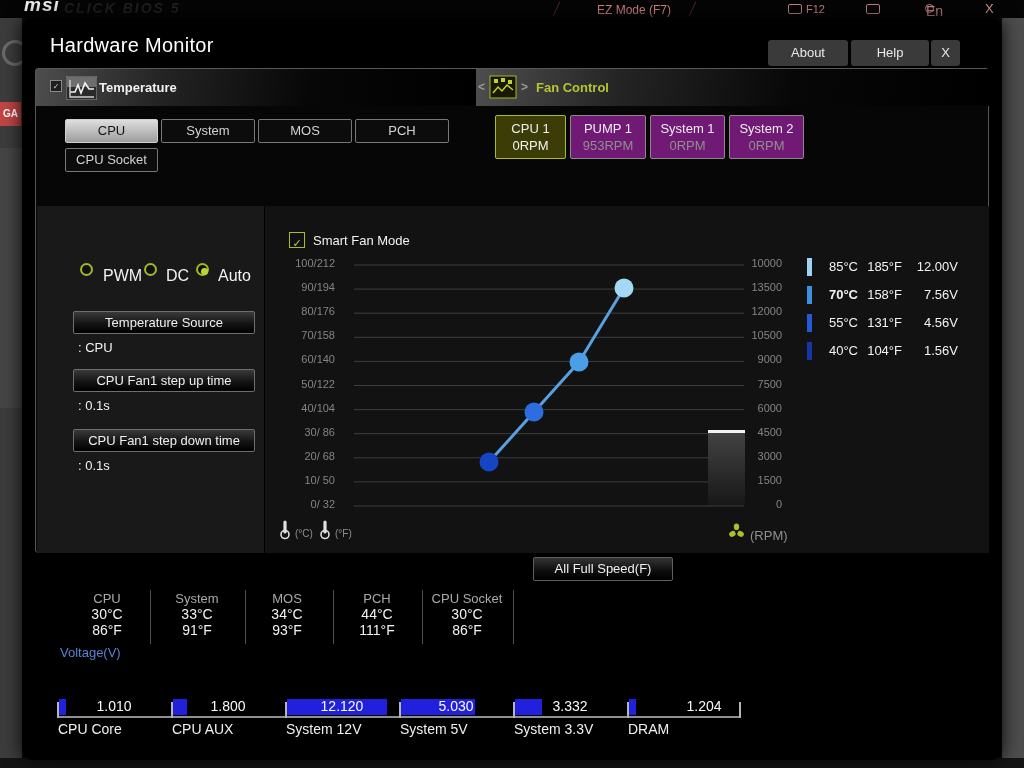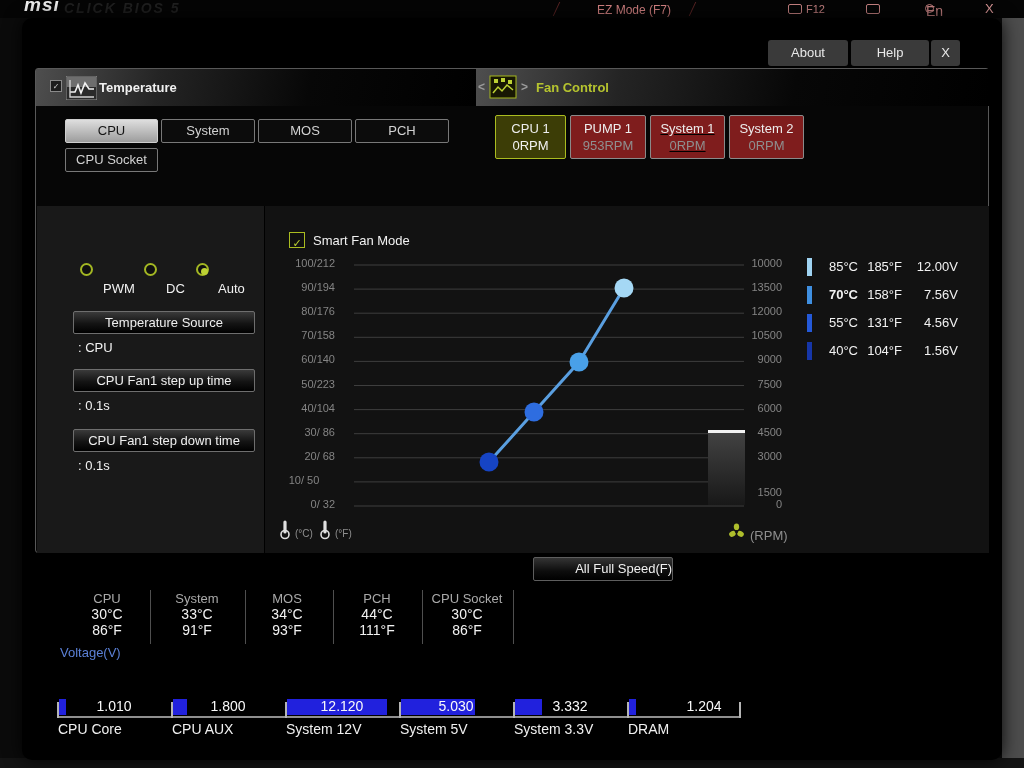--- a/index.html
+++ b/index.html
@@ -33,49 +33,49 @@
 
   
   .panel { position:absolute; left:13px; top:50px; width:954px; height:485px; background:#060606; border:1px solid #585858; border-radius:3px; }
   .gloss { position:absolute; top:0; height:37px; background:linear-gradient(100deg,#4e4e4e 0%,#242424 28%,#070707 62%,#000 100%); }
   .sec-label { position:absolute; font-size:13px; font-weight:bold; color:#f0f0f0; }
   .collapse-box { position:absolute; left:14px; top:11px; width:12px; height:12px; border:1px solid #8a8a8a; background:#1d1d1d; color:#cfcfcf; font-size:8px; line-height:11px; text-align:center; }
   .chev { position:absolute; top:11px; color:#9a9a9a; font-size:12px; font-weight:bold; }
 
   .temp-tab { position:absolute; height:24px; background:#0c0c0c; border:1px solid #787878; border-radius:2px; color:#d2d2d2; font-size:13px; text-align:center; line-height:22px; }
   .temp-tab.sel { background:linear-gradient(#dedede,#9d9d9d); color:#141414; border-color:#cfcfcf; }
-  .fan-tab { position:absolute; top:46px; height:44px; background:#7f1d1d; border:1px solid #8a8a8a; border-radius:2px; text-align:center; padding-top:4px; }
+  .fan-tab { position:absolute; top:46px; height:44px; background:#701a75; border:1px solid #8a8a8a; border-radius:2px; text-align:center; padding-top:4px; }
   .fan-tab .fan-name { display:block; color:#ededed; font-size:13px; line-height:17px; }
   .fan-tab .fan-rpm { display:block; color:#8f8f8f; font-size:13px; line-height:17px; }
   .fan-tab.sel { background:#3c3d06; border-color:#aabc20; }
   .fan-tab.sel .fan-rpm { color:#f2f2f2; }
 
   .left-pane { position:absolute; left:1px; top:137px; width:227px; height:347px; background:#191919; }
   .chart-pane { position:absolute; left:228px; top:137px; width:725px; height:347px; background:#121212; border-left:1px solid #000; }
 
   .radio-item { position:absolute; top:194px; height:15px; }
   .radio { position:absolute; width:13px; height:13px; border:2px solid #a3b723; border-radius:50%; background:#101010; }
   .radio .dot { display:none; position:absolute; left:3px; top:3px; width:7px; height:7px; border-radius:50%; background:#bdd234; }
   .radio.on .dot { display:block; }
-  .radio-label { position:absolute; top:18px; color:#f2f2f2; font-size:13px; }
+  .radio-label { position:absolute; top:4px; color:#f2f2f2; font-size:16px; }
 
   .field-btn { position:absolute; left:37px; width:182px; height:23px; background:linear-gradient(#3a3a3a,#141414 55%,#000); border:1px solid #6e6e6e; border-radius:2px; color:#efefef; font-size:13px; text-align:center; line-height:21px; }
   .field-val { position:absolute; left:42px; color:#f2f2f2; font-size:13px; }
 
   .sfm-check { position:absolute; left:24px; top:26px; width:16px; height:16px; border:1px solid #aabc20; background:#101010; text-align:center; }
   .sfm-check.checked:after { content:"✓"; color:#bdd234; font-size:11px; line-height:15px; }
   .sfm-label { position:absolute; left:48px; top:27px; color:#f2f2f2; font-size:13px; }
   .tick { position:absolute; width:62px; text-align:right; color:#848484; font-size:11px; white-space:pre; }
   .unit-label { position:absolute; color:#8f8f8f; font-size:10px; }
 
   .ct-row { position:absolute; left:779px; width:145px; height:18px; display:flex; }
   .ct-row span { display:block; text-align:right; color:#f2f2f2; font-size:13px; line-height:18px; }
   .ct-bar { position:absolute; left:771px; width:5px; height:18px; }
 
-  .action-btn { position:absolute; top:539px; height:24px; background:linear-gradient(#343434,#0d0d0d 60%,#000); border:1px solid #5e5e5e; border-radius:2px; color:#f0f0f0; font-size:13px; text-align:right; line-height:22px; }
+  .action-btn { position:absolute; top:539px; height:24px; background:linear-gradient(#343434,#0d0d0d 60%,#000); border:1px solid #5e5e5e; border-radius:2px; color:#f0f0f0; font-size:13px; text-align:center; line-height:22px; }
 
   .st-group { position:absolute; width:100px; text-align:center; }
   .st-label { color:#a9a9a9; font-size:13px; line-height:15px; }
   .st-val { color:#f2f2f2; font-size:14px; line-height:16px; }
   .st-div { position:absolute; top:572px; width:1px; height:54px; background:#4f4f4f; }
 
   .volt-title { position:absolute; left:38px; top:627px; color:#5b80d6; font-size:13px; }
   .v-track { position:absolute; left:35px; top:698px; width:684px; height:2px; background:#8f8f8f; }
   .v-tick { position:absolute; top:684px; width:2px; height:16px; background:#b5b5b5; }
   .v-bar { position:absolute; top:681px; height:16px; background:#2121dd; }
@@ -93,29 +93,35 @@
     <div class="bg-slash" style="left:556px;"></div>
     <div class="bg-ezmode">EZ Mode (F7)</div>
     <div class="bg-slash" style="left:692px;"></div>
     <div class="bg-mini-ic" style="left:788px;"></div>
     <div class="bg-hotkey">F12</div>
     <div class="bg-mini-ic" style="left:866px;"></div>
     <div class="bg-bulb"></div>
     <div class="bg-lang">En</div>
     <div class="bg-x">X</div>
   </div>
+  <div class="bg-left">
+    <div class="bg-dial"></div>
+    <div class="bg-ga">GA</div>
+    <div class="bg-dim1"></div>
+  </div>
   <div class="bg-right">
     
     
     
   </div>
   <div class="bg-bottom"></div>
   <div class="bg-r">R</div>
 
   <div class="dialog">
+    <div class="dlg-title">Hardware Monitor</div>
     <div class="dlg-btn" style="left:746px; width:80px;">About</div>
     <div class="dlg-btn" style="left:829px; width:78px;">Help</div>
     <div class="dlg-btn" style="left:909px; width:29px;">X</div>
 
     <div class="panel">
 
       <div class="gloss" style="left:0; width:440px;"></div>
       <div class="gloss" style="left:440px; width:513px;"></div>
 
       <div class="collapse-box">✓</div>
@@ -145,21 +151,21 @@
       <div class="temp-tab" style="left:29px; top:79px; width:93px;">CPU Socket</div>
 
       <div class="fan-tab sel" style="left:459px; width:71px;">
         <span class="fan-name">CPU 1</span>
         <span class="fan-rpm">0RPM</span>
       </div>
       <div class="fan-tab" style="left:534px; width:76px;">
         <span class="fan-name">PUMP 1</span>
         <span class="fan-rpm">953RPM</span>
       </div>
-      <div class="fan-tab" style="left:614px; width:75px;text-decoration:underline;">
+      <div class="fan-tab" style="left:614px; width:75px;">
         <span class="fan-name">System 1</span>
         <span class="fan-rpm">0RPM</span>
       </div>
       <div class="fan-tab" style="left:693px; width:75px;">
         <span class="fan-name">System 2</span>
         <span class="fan-rpm">0RPM</span>
       </div>
 
       <div class="left-pane"></div>
       <div class="radio-item" style="left:44px;">
@@ -186,38 +192,38 @@
 
       <div class="chart-pane" id="chart-pane">
         <div class="sfm-check checked" id="sfm-check"></div>
         <div class="sfm-label">Smart Fan Mode</div>
         <div id="left-ticks">
             <div class="tick" style="left: 8px; top: 51px;">100/212</div>
             <div class="tick" style="left: 8px; top: 75.1px;">90/194</div>
             <div class="tick" style="left: 8px; top: 99.2px;">80/176</div>
             <div class="tick" style="left: 8px; top: 123.3px;">70/158</div>
             <div class="tick" style="left: 8px; top: 147.4px;">60/140</div>
-            <div class="tick" style="left: 8px; top: 171.5px;">50/223</div>
+            <div class="tick" style="left: 8px; top: 171.5px;">50/122</div>
             <div class="tick" style="left: 8px; top: 195.6px;">40/104</div>
             <div class="tick" style="left: 8px; top: 219.7px;">30/ 86</div>
             <div class="tick" style="left: 8px; top: 243.8px;">20/ 68</div>
-            <div class="tick" style="left: 8px; top: 267.9px; text-align: center;">10/ 50</div>
+            <div class="tick" style="left: 8px; top: 267.9px;">10/ 50</div>
             <div class="tick" style="left: 8px; top: 292px;">0/ 32</div>
           </div>
         <div id="right-ticks">
             <div class="tick" style="left: 455px; top: 51px;">10000</div>
             <div class="tick" style="left: 455px; top: 75.1px;">13500</div>
             <div class="tick" style="left: 455px; top: 99.2px;">12000</div>
             <div class="tick" style="left: 455px; top: 123.3px;">10500</div>
             <div class="tick" style="left: 455px; top: 147.4px;">9000</div>
             <div class="tick" style="left: 455px; top: 171.5px;">7500</div>
             <div class="tick" style="left: 455px; top: 195.6px;">6000</div>
             <div class="tick" style="left: 455px; top: 219.7px;">4500</div>
             <div class="tick" style="left: 455px; top: 243.8px;">3000</div>
-            <div class="tick" style="left: 455px; top: 267.9px; margin-top: 12px;">1500</div>
+            <div class="tick" style="left: 455px; top: 267.9px;">1500</div>
             <div class="tick" style="left: 455px; top: 292px;">0</div>
           </div>
         <svg id="curve-svg" width="725" height="347" viewBox="0 0 725 347" style="position:absolute;left:0;top:0;">
           <defs>
             <linearGradient id="gb" x1="0" y1="0" x2="0" y2="1">
               <stop offset="0" stop-color="#424242"></stop>
               <stop offset="1" stop-color="#181818"></stop>
             </linearGradient>
           </defs>
         <line x1="89" y1="59" x2="479" y2="59" stroke="#3e3e3e" stroke-width="1"></line>

